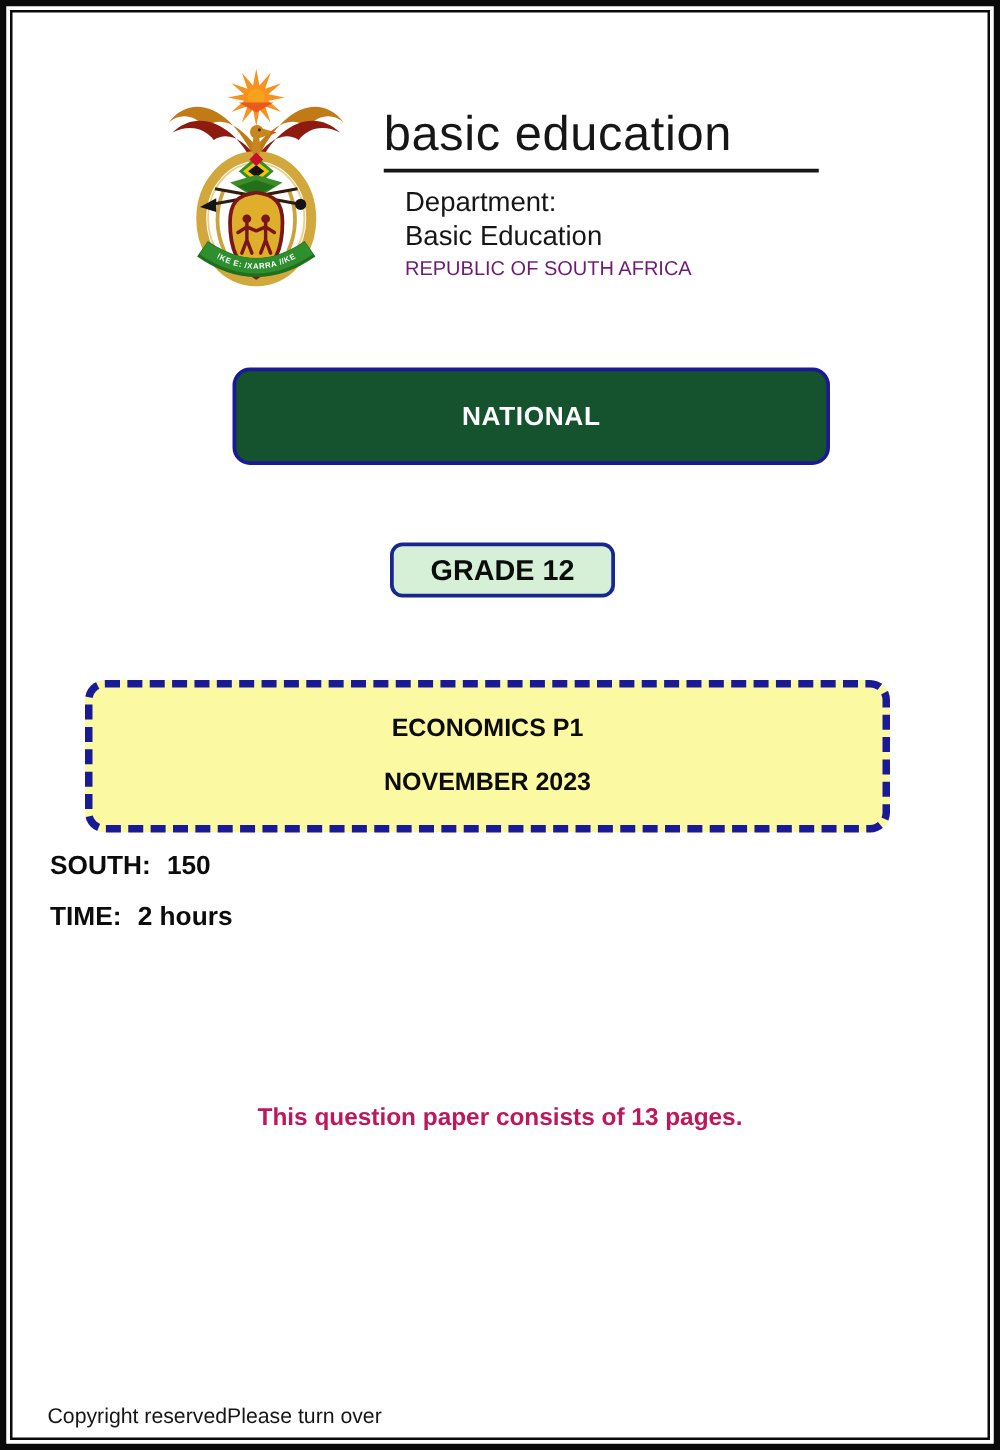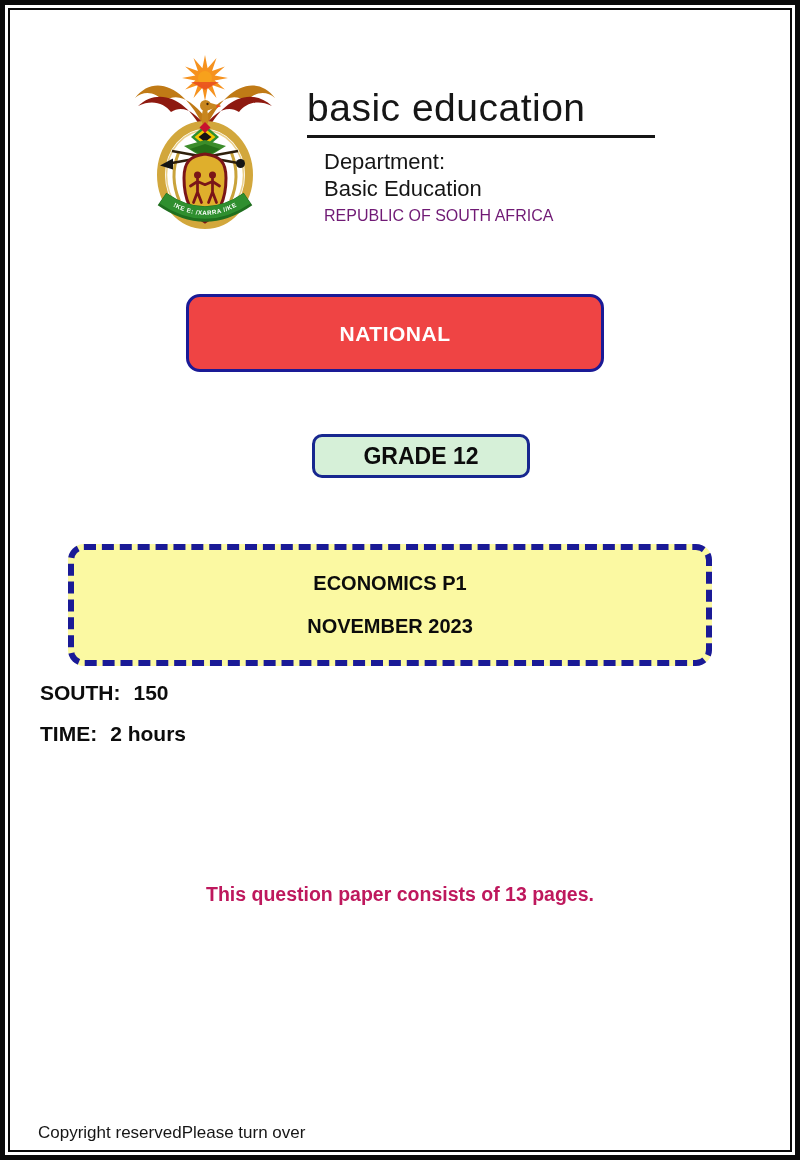--- a/index.html
+++ b/index.html
@@ -35,35 +35,35 @@
   .logo-rule {
     width: 348px; height: 3px; background: #161616; margin-top: 5px;
   }
   .dept-block { margin-top: 10px; margin-left: 17px; }
   .dept-line { font-size: 22px; line-height: 27px; color: #161616; }
   .dept-country { font-size: 16px; line-height: 27px; font-weight: normal; color: #701a75; }
 
   
   .nsc-banner {
     position: absolute; left: 176px; top: 284px;
-    width: 418px; height: 78px;
-    background: #ef4444;
+    width: 478px; height: 78px;
+    background: #14532d;
     border: 3px solid #1a1a96;
     border-radius: 14px;
     display: flex; flex-direction: column; justify-content: center; align-items: center;
   }
   .nsc-line {
     color: #ffffff; font-weight: bold; font-size: 21px;
     line-height: 27px; letter-spacing: 0.5px; text-align: center;
   }
 
   
   .grade-badge {
     position: absolute; left: 302px; top: 424px;
-    width: 218px; height: 44px;
+    width: 180px; height: 44px;
     background: #d6f0d8;
     border: 3px solid #17278f;
     border-radius: 10px;
     display: flex; align-items: center; justify-content: center;
   }
   .grade-label { font-size: 23px; font-weight: bold; color: #0c0c0c; }
 
   
   .exam-box {
     position: absolute; left: 58px; top: 534px;

